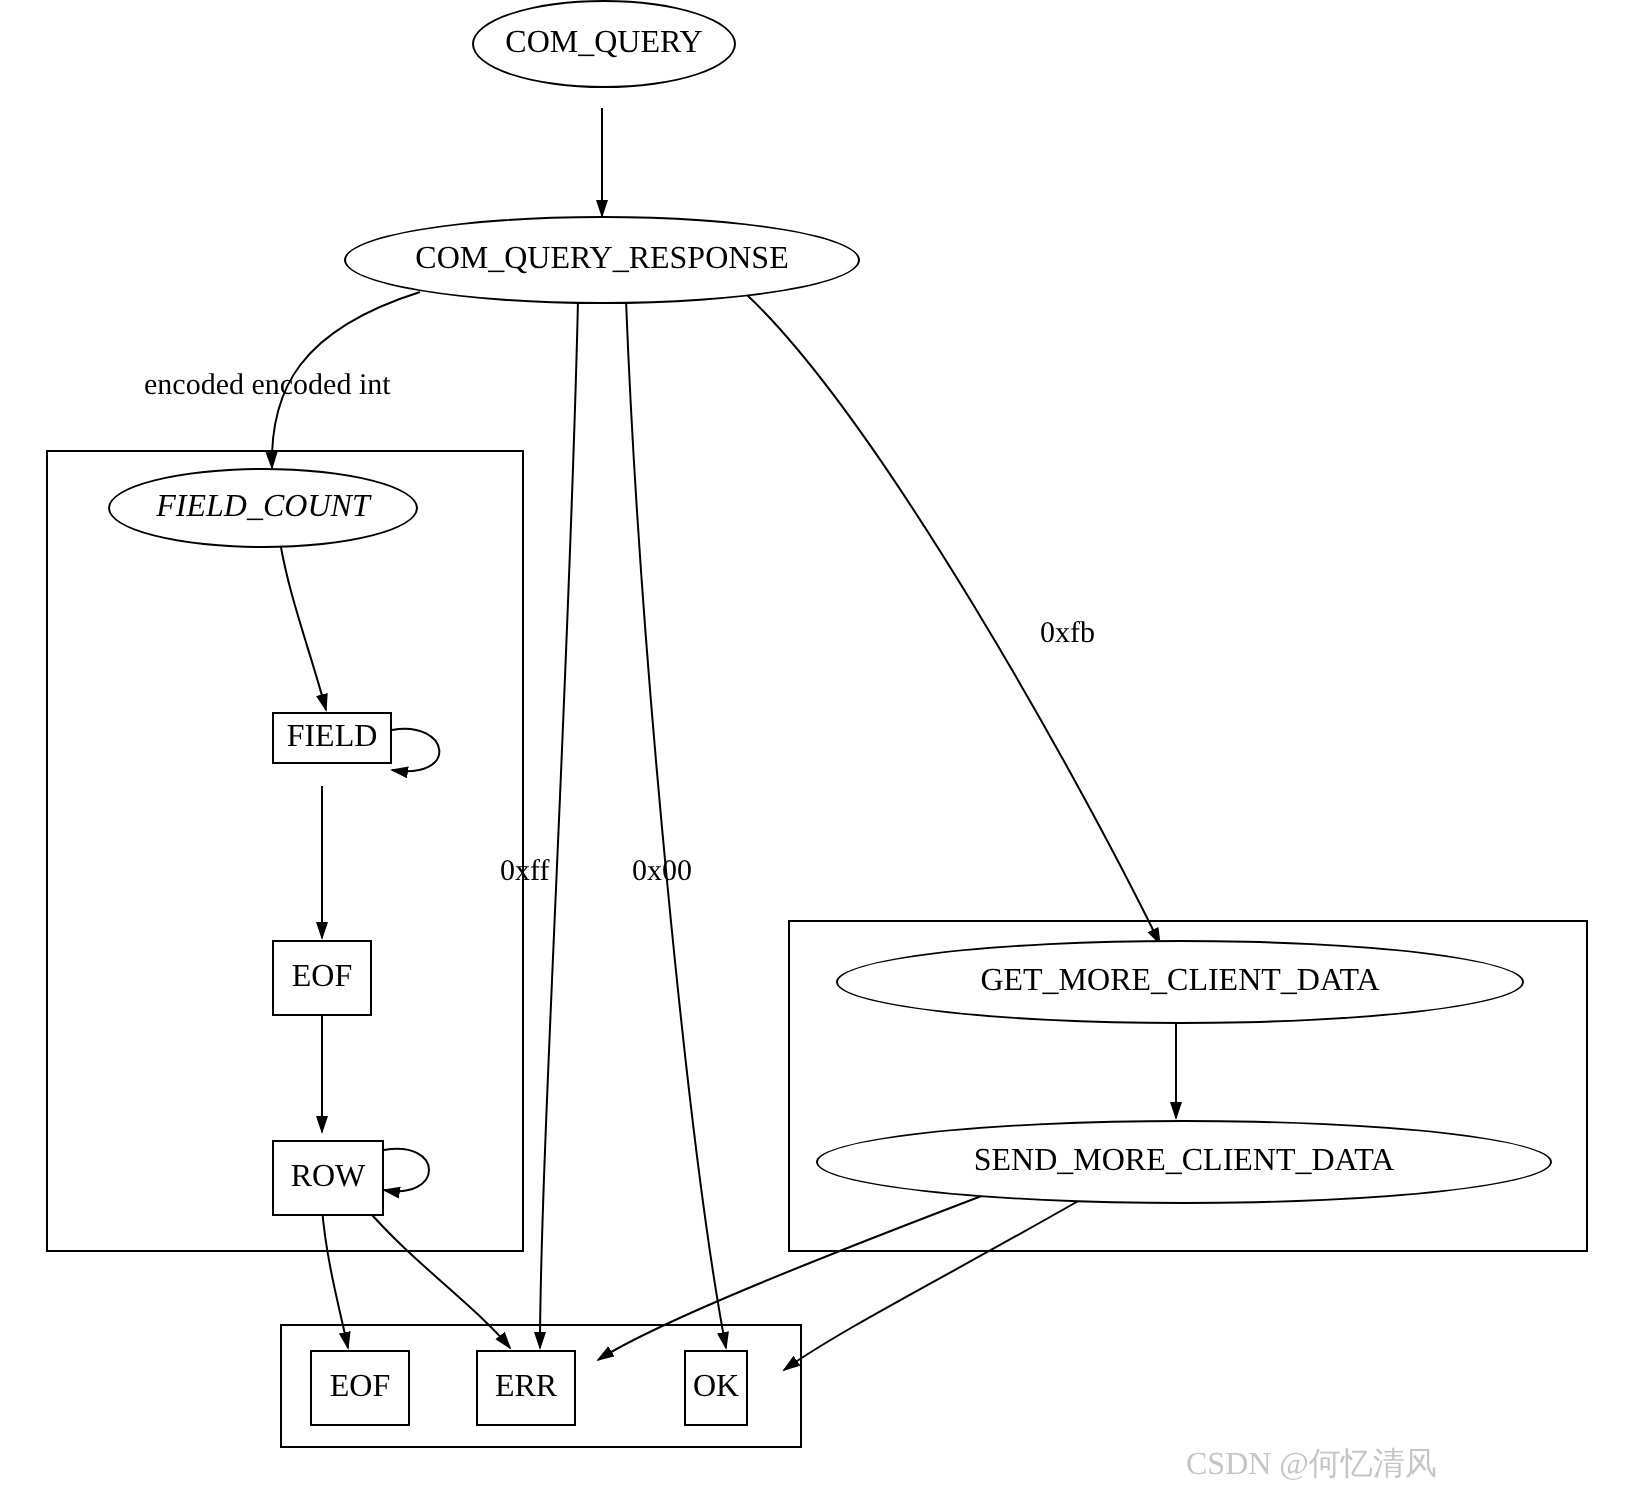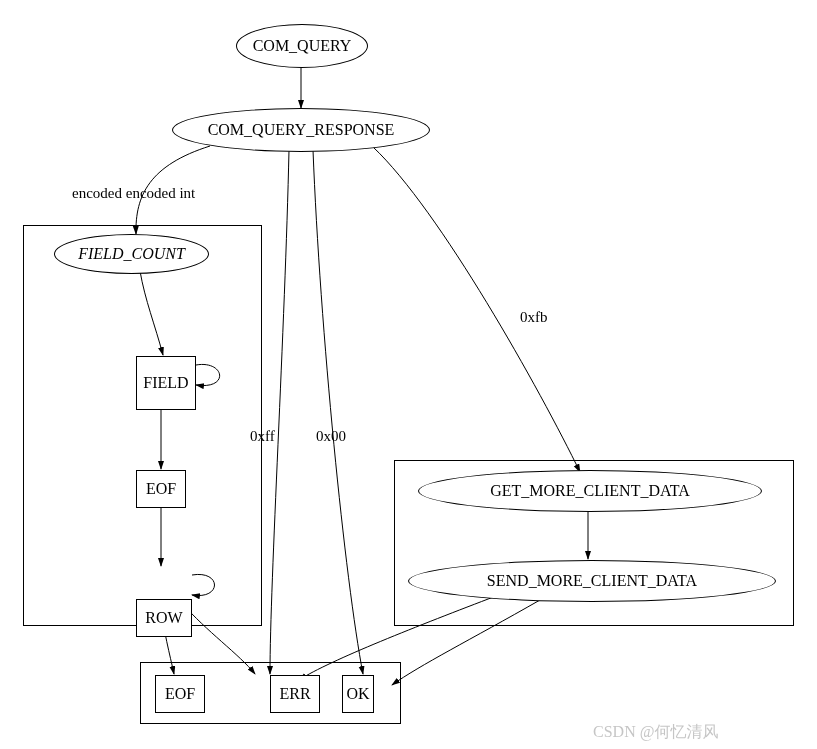--- a/index.html
+++ b/index.html
@@ -89,57 +89,57 @@
 
   <path d="M183,604 C205,630 240,655 255,674" stroke="black" fill="none" marker-end="url(#arrow)"></path>
 
   <path d="M588,512 L588,559" stroke="black" fill="none" marker-end="url(#arrow)"></path>
 
   <path d="M496,596 C420,625 330,660 299,680" stroke="black" fill="none" marker-end="url(#arrow)"></path>
 
   <path d="M540,600 C470,640 420,665 392,685" stroke="black" fill="none" marker-end="url(#arrow)"></path>
 </svg>
 
-<div class="ellipse-node" style="left:236px; top:24px; width:132px; height:44px;">
+<div class="ellipse-node" style="left:236px; top:0; width:132px; height:44px;">
   <span>COM_QUERY</span>
 </div>
 
 <div class="ellipse-node" style="left:172px; top:108px; width:258px; height:44px;">
   <span>COM_QUERY_RESPONSE</span>
 </div>
 
 <div class="ellipse-node" style="left:54px; top:234px; width:155px; height:40px;font-style:italic;">
   <span>FIELD_COUNT</span>
 </div>
 
-<div class="rect-node" style="left:136px; top:356px; width:60px; height:54px;">
+<div class="rect-node" style="left:136px; top:356px; width:60px; height:26px;">
   <span>FIELD</span>
 </div>
 
 <div class="rect-node" style="left:136px; top:470px; width:50px; height:38px;">
   <span>EOF</span>
 </div>
 
-<div class="rect-node" style="left:136px; top:599px; width:56px; height:38px;">
+<div class="rect-node" style="left:136px; top:570px; width:56px; height:38px;">
   <span>ROW</span>
 </div>
 
 <div class="ellipse-node" style="left:418px; top:470px; width:344px; height:42px;">
   <span>GET_MORE_CLIENT_DATA</span>
 </div>
 
 <div class="ellipse-node" style="left:408px; top:560px; width:368px; height:42px;">
   <span>SEND_MORE_CLIENT_DATA</span>
 </div>
 
 <div class="rect-node" style="left:155px; top:675px; width:50px; height:38px;">
   <span>EOF</span>
 </div>
 
-<div class="rect-node" style="left:238px; top:675px; width:50px; height:38px;margin-left:32px;">
+<div class="rect-node" style="left:238px; top:675px; width:50px; height:38px;">
   <span>ERR</span>
 </div>
 
 <div class="rect-node" style="left:342px; top:675px; width:32px; height:38px;">
   <span>OK</span>
 </div>
 
 <div class="edge-label" style="left:72px; top:185px;">
   <span>encoded encoded int</span>
 </div>

